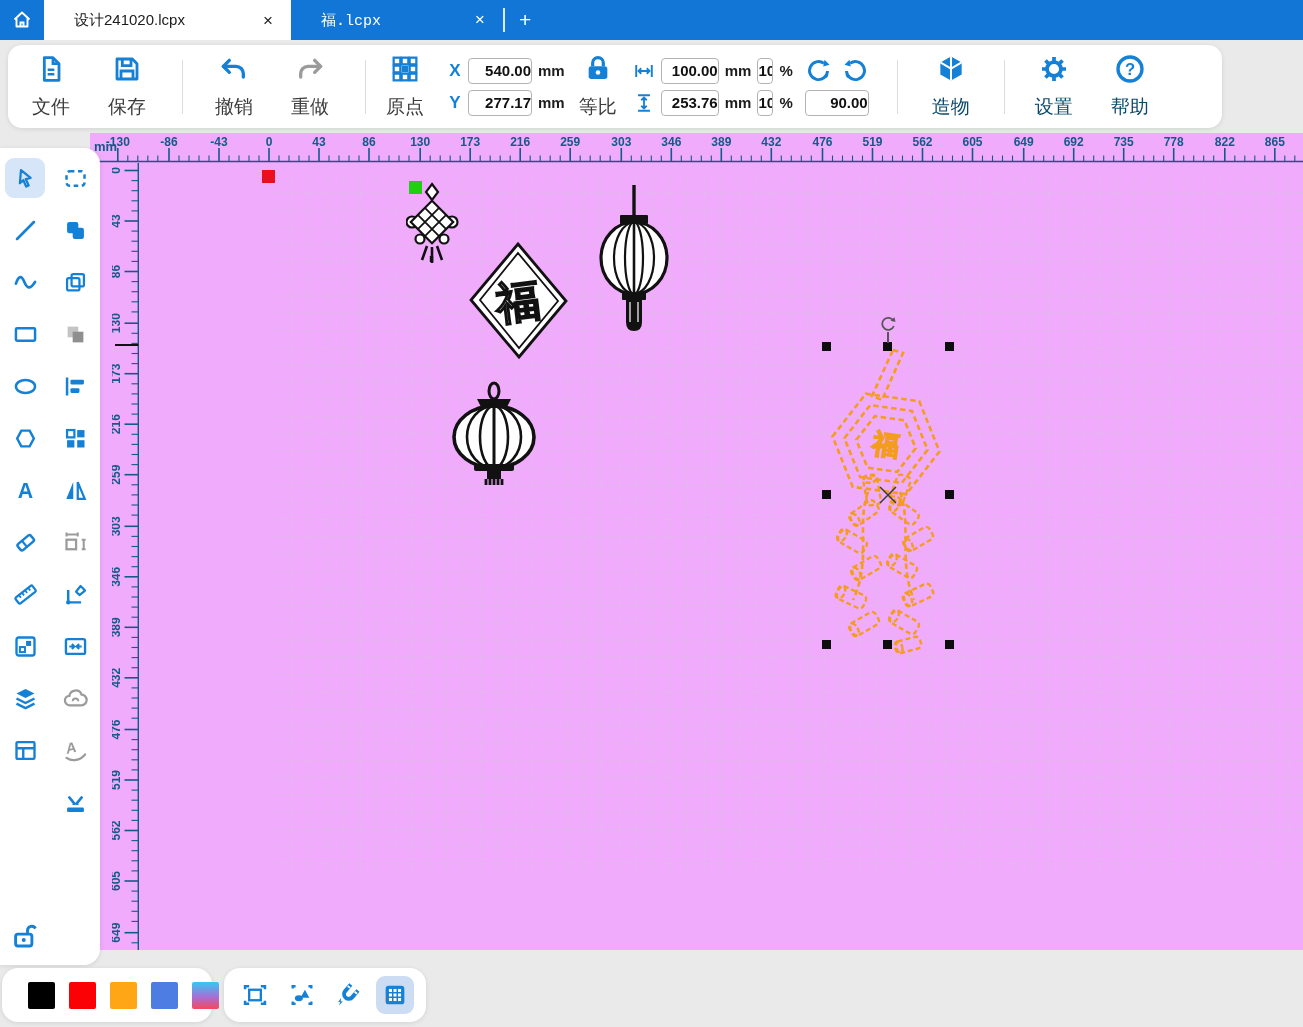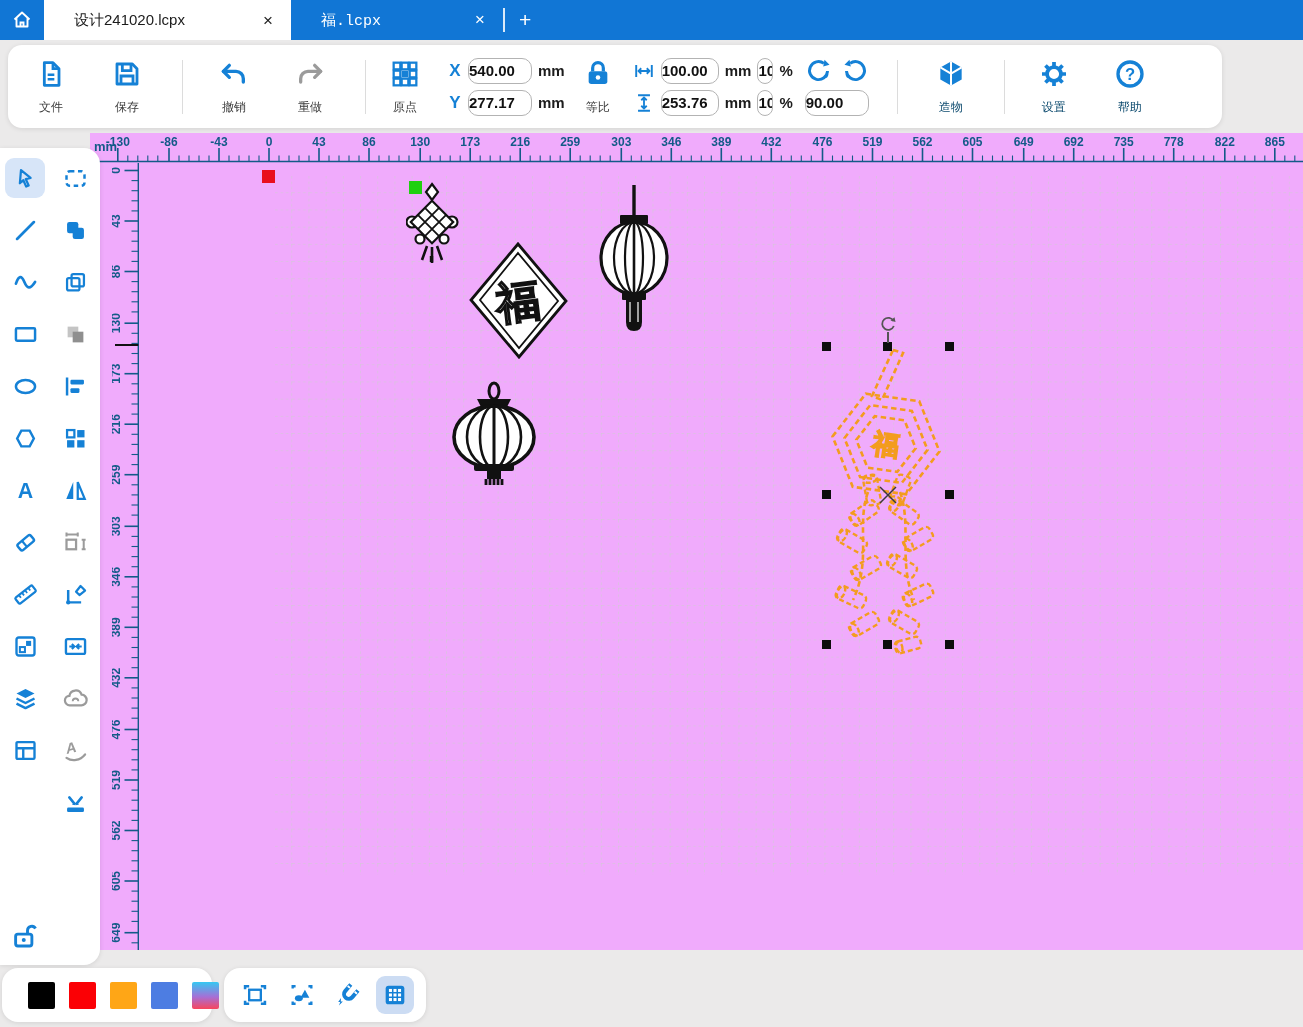--- a/index.html
+++ b/index.html
@@ -20,24 +20,24 @@
   .tab.active .close{color:#222;}
   .tab.inactive .close{color:#fff;}
   .tabdivider{width:2px;background:rgba(255,255,255,.85);margin:8px 0;}
   .newtab{color:#fff;font-size:21px;display:flex;align-items:center;padding:0 14px;}
   
   .panel{position:absolute;background:#fff;border-radius:14px;box-shadow:0 1px 5px rgba(0,0,0,.10);}
   
   .toolbar{left:8px;top:45px;width:1214px;height:83px;z-index:20;display:flex;align-items:center;padding-left:14px;box-sizing:border-box;}
   .tbtn{width:58px;display:flex;flex-direction:column;align-items:center;flex:none;}
   .tbtn svg{width:32px;height:32px;}
-  .tbtn .lbl{font-size:12px;color:#3c3c3c;margin-top:9px;white-space:nowrap;}
+  .tbtn .lbl{font-size:19px;color:#3c3c3c;margin-top:9px;white-space:nowrap;}
   .tbtn .lbl.gray{color:#0c4a6e;}
   .vdiv{width:1px;background:#dcdcdc;height:54px;flex:none;}
-  .field{height:26px;border:1.5px solid #b3b3b3;border-radius:10px;font-size:15px;font-weight:600;color:#111;text-align:left;font-family:"Liberation Sans",sans-serif;background:#fff;padding:0;outline:none;box-sizing:border-box;}
+  .field{height:26px;border:1.5px solid #b3b3b3;border-radius:4px;font-size:15px;font-weight:600;color:#111;text-align:right;font-family:"Liberation Sans",sans-serif;background:#fff;padding:0;outline:none;box-sizing:border-box;}
   .w64{width:64px}.w58{width:58px}.w36{width:16px}
   .unit{font-size:15px;font-weight:bold;color:#1c1c1c;}
   .axis{font-size:17px;font-weight:bold;color:#1581d6;width:14px;text-align:center;}
   .stack{display:flex;flex-direction:column;gap:5px;flex:none;}
   .rowline{display:flex;align-items:center;gap:6px;height:27px;}
   .miniicon{width:22px;height:22px;flex:none;}
   
   .canvasarea{position:absolute;left:90px;top:133px;width:1217px;height:817px;background:#f0abfc;z-index:1;}
   .marker{position:absolute;width:13px;height:13px;z-index:6;}
   .objsvg{position:absolute;z-index:5;}

